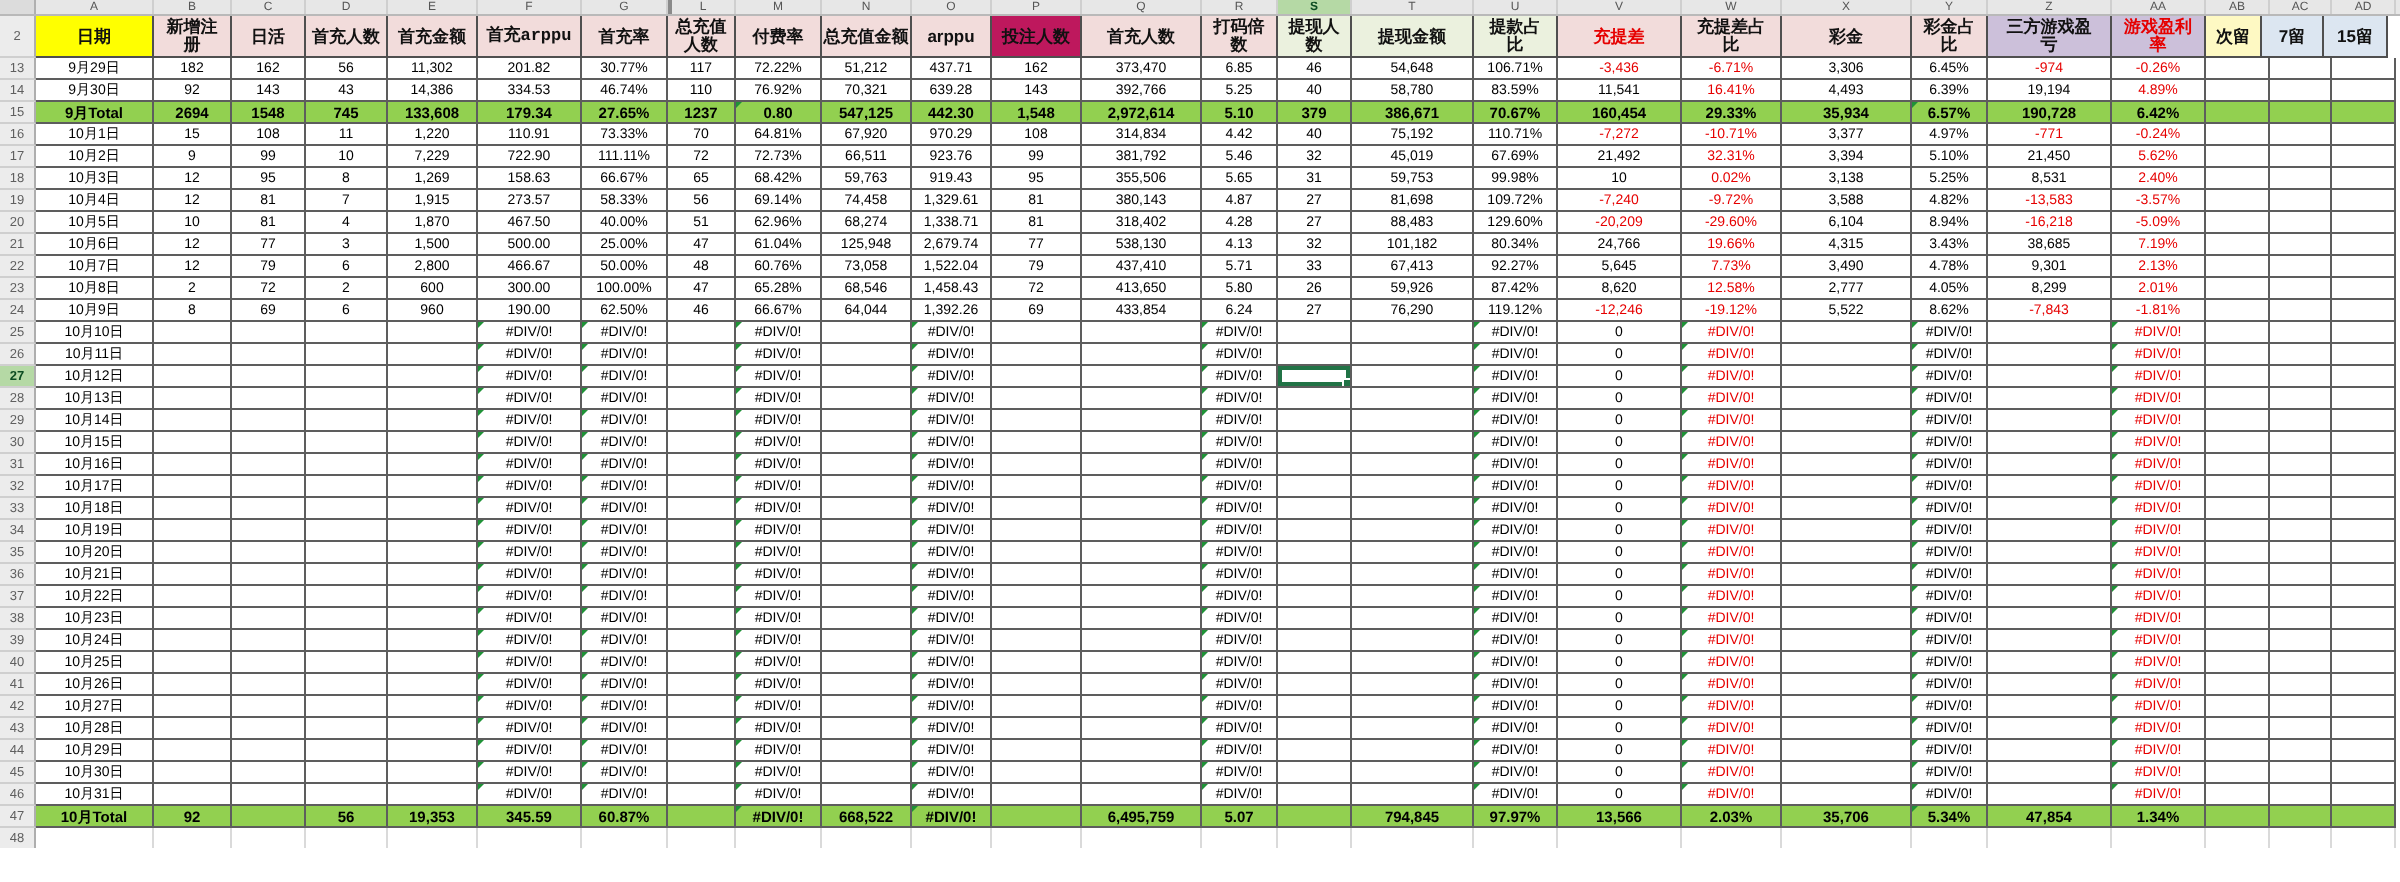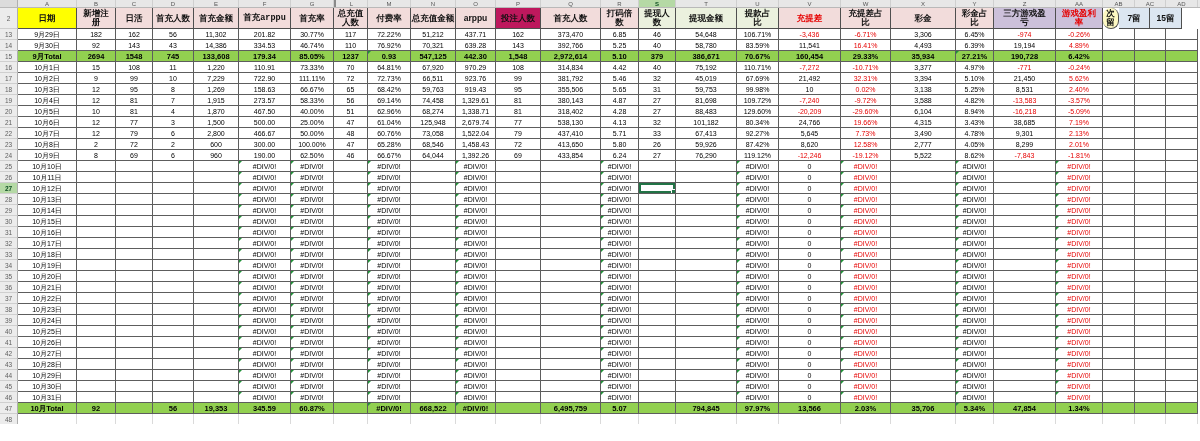--- a/index.html
+++ b/index.html
@@ -103,21 +103,21 @@
       <div class="hc" style="width: 62px; background: rgb(242, 220, 219); color: rgb(230, 0, 0);">充提差</div>
       <div class="hc" style="width: 50px; background: rgb(242, 220, 219);">充提差占
 比</div>
       <div class="hc" style="width: 65px; background: rgb(242, 220, 219);">彩金</div>
       <div class="hc" style="width: 38px; background: rgb(242, 220, 219);">彩金占
 比</div>
       <div class="hc" style="width: 62px; background: rgb(204, 192, 218);">三方游戏盈
 亏</div>
       <div class="hc" style="width: 47px; background: rgb(204, 192, 218); color: rgb(230, 0, 0);">游戏盈利
 率</div>
-      <div class="hc" style="width: 16px; background: #fef9c3; border-radius: 10px;">次留</div>
+      <div class="hc" style="width: 28px; background: #fef9c3;">次留</div>
       <div class="hc" style="width: 31px; background: rgb(220, 230, 241);">7留</div>
       <div class="hc" style="width: 32px; background: rgb(220, 230, 241);">15留</div>
     </div>
   <div>
       <div class="dr row">
         <div class="gut">13</div>
         <div class="c" style="width: 59px;">9月29日</div>
         <div class="c" style="width: 39px;">182</div>
         <div class="c" style="width: 37px;">162</div>
         <div class="c" style="width: 41px;">56</div>
@@ -174,35 +174,35 @@
         <div class="c" style="width: 32px;"></div>
       </div>
       <div class="dr row total">
         <div class="gut">15</div>
         <div class="c" style="width: 59px; background: rgb(146, 208, 80);">9月Total</div>
         <div class="c" style="width: 39px; background: rgb(146, 208, 80);">2694</div>
         <div class="c" style="width: 37px; background: rgb(146, 208, 80);">1548</div>
         <div class="c" style="width: 41px; background: rgb(146, 208, 80);">745</div>
         <div class="c" style="width: 45px; background: rgb(146, 208, 80);">133,608</div>
         <div class="c" style="width: 52px; background: rgb(146, 208, 80);">179.34</div>
-        <div class="c" style="width: 43px; background: rgb(146, 208, 80);">85.05%</div>
+        <div class="c" style="width: 43px; background: rgb(146, 208, 80);">27.65%</div>
         <div class="c" style="width: 34px; background: rgb(146, 208, 80);">1237</div>
-        <div class="c tri" style="width: 43px; background: rgb(146, 208, 80);">0.93</div>
+        <div class="c tri" style="width: 43px; background: rgb(146, 208, 80);">0.80</div>
         <div class="c" style="width: 45px; background: rgb(146, 208, 80);">547,125</div>
         <div class="c" style="width: 40px; background: rgb(146, 208, 80);">442.30</div>
         <div class="c" style="width: 45px; background: rgb(146, 208, 80);">1,548</div>
         <div class="c" style="width: 60px; background: rgb(146, 208, 80);">2,972,614</div>
         <div class="c" style="width: 38px; background: rgb(146, 208, 80);">5.10</div>
         <div class="c" style="width: 37px; background: rgb(146, 208, 80);">379</div>
         <div class="c" style="width: 61px; background: rgb(146, 208, 80);">386,671</div>
         <div class="c" style="width: 42px; background: rgb(146, 208, 80);">70.67%</div>
         <div class="c" style="width: 62px; background: rgb(146, 208, 80);">160,454</div>
         <div class="c" style="width: 50px; background: rgb(146, 208, 80);">29.33%</div>
         <div class="c" style="width: 65px; background: rgb(146, 208, 80);">35,934</div>
-        <div class="c tri" style="width: 38px; background: rgb(146, 208, 80);">27.21%</div>
+        <div class="c tri" style="width: 38px; background: rgb(146, 208, 80);">6.57%</div>
         <div class="c" style="width: 62px; background: rgb(146, 208, 80);">190,728</div>
         <div class="c" style="width: 47px; background: rgb(146, 208, 80);">6.42%</div>
         <div class="c" style="width: 32px; background: rgb(146, 208, 80);"></div>
         <div class="c" style="width: 31px; background: rgb(146, 208, 80);"></div>
         <div class="c" style="width: 32px; background: rgb(146, 208, 80);"></div>
       </div>
       <div class="dr row">
         <div class="gut">16</div>
         <div class="c" style="width: 59px;">10月1日</div>
         <div class="c" style="width: 39px;">15</div>

